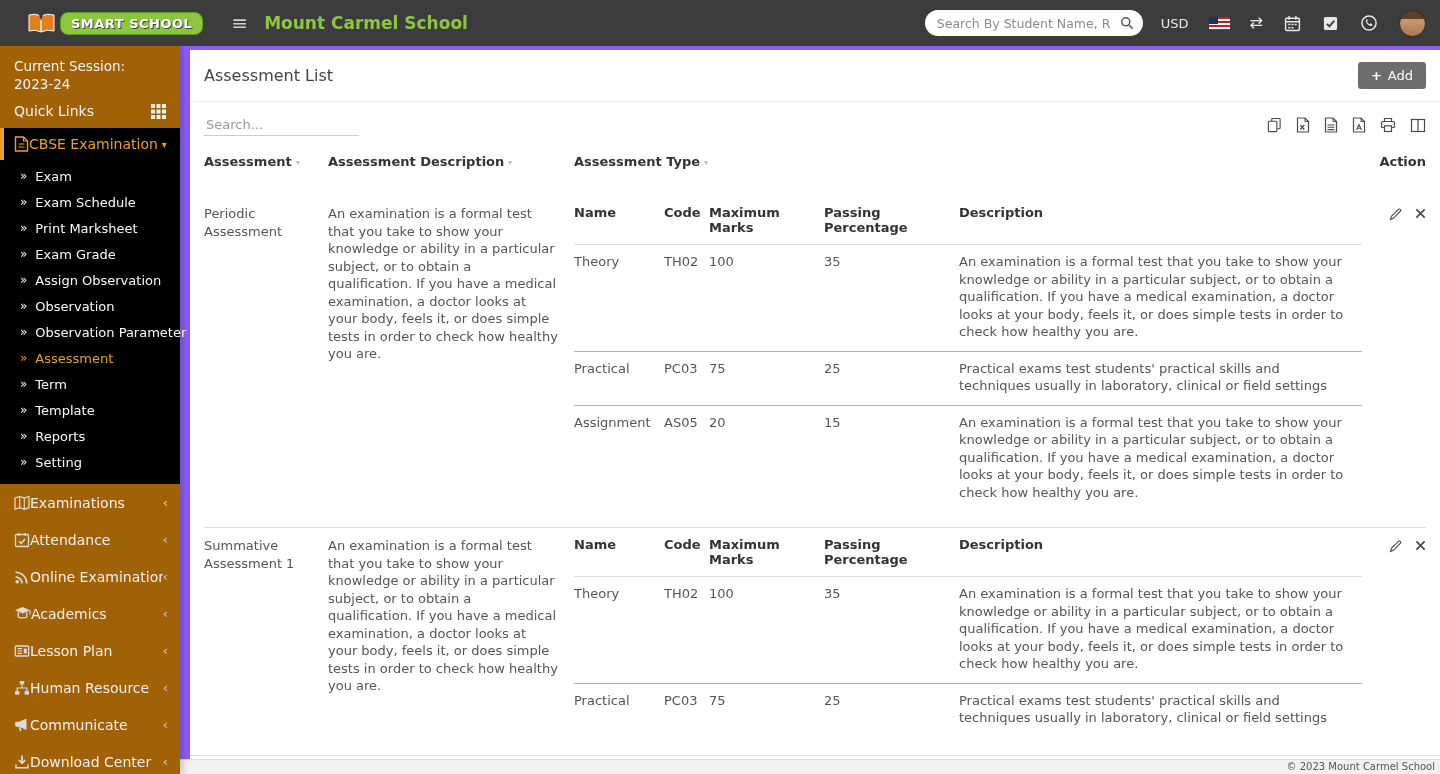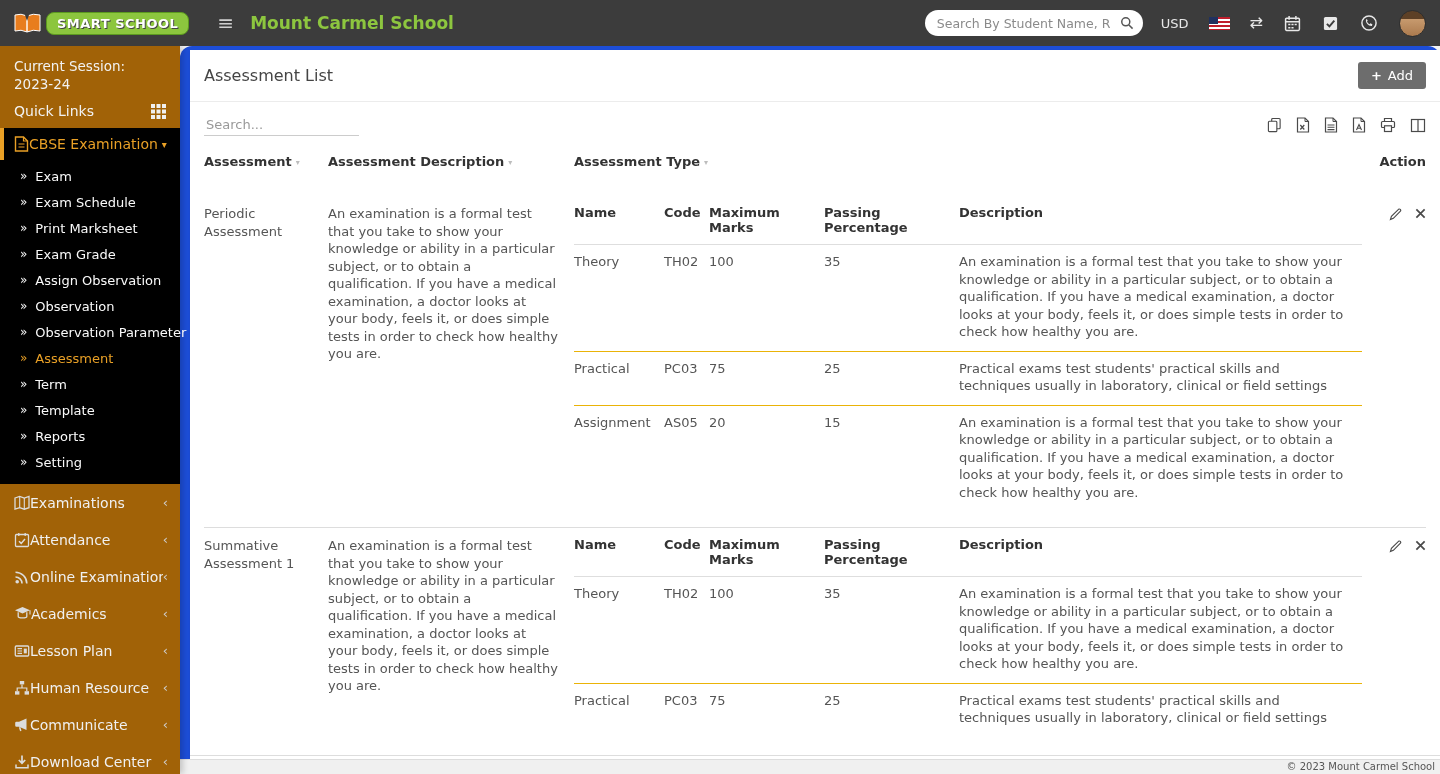--- a/index.html
+++ b/index.html
@@ -2,21 +2,21 @@
 <html><head>
 <meta charset="utf-8">
 <style>
   * { margin:0; padding:0; box-sizing:border-box; }
   html,body { width:1440px; height:774px; overflow:hidden;
     font-family:"DejaVu Sans","Liberation Sans",sans-serif; background:#f4f4f4; }
 
   
   .navbar { position:absolute; top:0; left:0; right:0; height:46px; background:#3c3c3c;
     display:flex; align-items:center; padding:0 12px; z-index:10; }
-  .logo { display:flex; align-items:center; gap:5px; margin-left:2px;text-align:right; }
+  .logo { display:flex; align-items:center; gap:5px; margin-left:16px;text-align:right; }
   .logo-pill { background:#8cc63e; border:1px solid #5c9a1f; border-radius:8px; padding:3px 10px;
     color:#fff; font-weight:bold; font-size:13px; letter-spacing:.5px;
     text-shadow:1px 1px 0 #444; white-space:nowrap; }
   .hamburger { margin-left:28px; color:#cfcfcf; font-size:20px; cursor:pointer; line-height:1; }
   .school-name { margin-left:16px; color:#8dc63f; font-weight:bold; font-size:17px; white-space:nowrap; }
   .nav-spacer { flex:1; }
   .nav-search { width:218px; height:26px; background:#fff; border-radius:13px; display:flex;
     align-items:center; padding:0 9px 0 12px; margin-right:18px; }
   .nav-search input { flex:1; border:0; outline:none; font-size:12.5px; color:#555;
     font-family:inherit; background:transparent; min-width:0; }
@@ -44,21 +44,21 @@
   .submenu-item { display:flex; align-items:center; gap:8px; padding:5.5px 8px 5.5px 20px;
     font-size:13px; color:#fafafa; cursor:pointer; white-space:nowrap; }
   .submenu-item .arr { font-size:12px; }
   .submenu-item.active { color:#e9a026; }
   .mod-item { display:flex; align-items:center; padding:10.5px 12px 10.5px 14px;
     font-size:14px; color:#f0f0f0; cursor:pointer; }
   .mod-item .mlabel { flex:1; white-space:nowrap; overflow:hidden; }
   .mod-item .chevl { color:#cfcfcf; font-size:13px; flex-shrink:0; }
 
   
-  .main { position:absolute; top:46px; left:180px; right:0; bottom:0; background:#1d4ed8;border-radius:12px; }
+  .main { position:absolute; top:46px; left:180px; right:0; bottom:0; background:#8b5cf6; }
   .card { margin:4px 0 0 10px; background:#fff; box-shadow:0 1px 2px rgba(0,0,0,.1); }
   .card-header { display:flex; justify-content:space-between; align-items:center;
     padding:12px 14px; border-bottom:1px solid #ececec; }
   .page-title { font-size:16px; color:#444; }
   .add-btn { background:#6d6d6d; color:#fff; border:none; border-radius:3px; font-size:13px;
     padding:6px 13px; display:flex; align-items:center; gap:6px; cursor:pointer; font-family:inherit; }
   .add-btn .plus { font-weight:bold; font-size:13px; }
   .toolbar { display:flex; justify-content:space-between; align-items:flex-end; padding:12px 14px 4px; }
   .tbl-search { width:155px; border:0; border-bottom:1px solid #ccc; outline:none; font-size:13px;
     padding:3px 2px; color:#333; font-family:inherit; }

